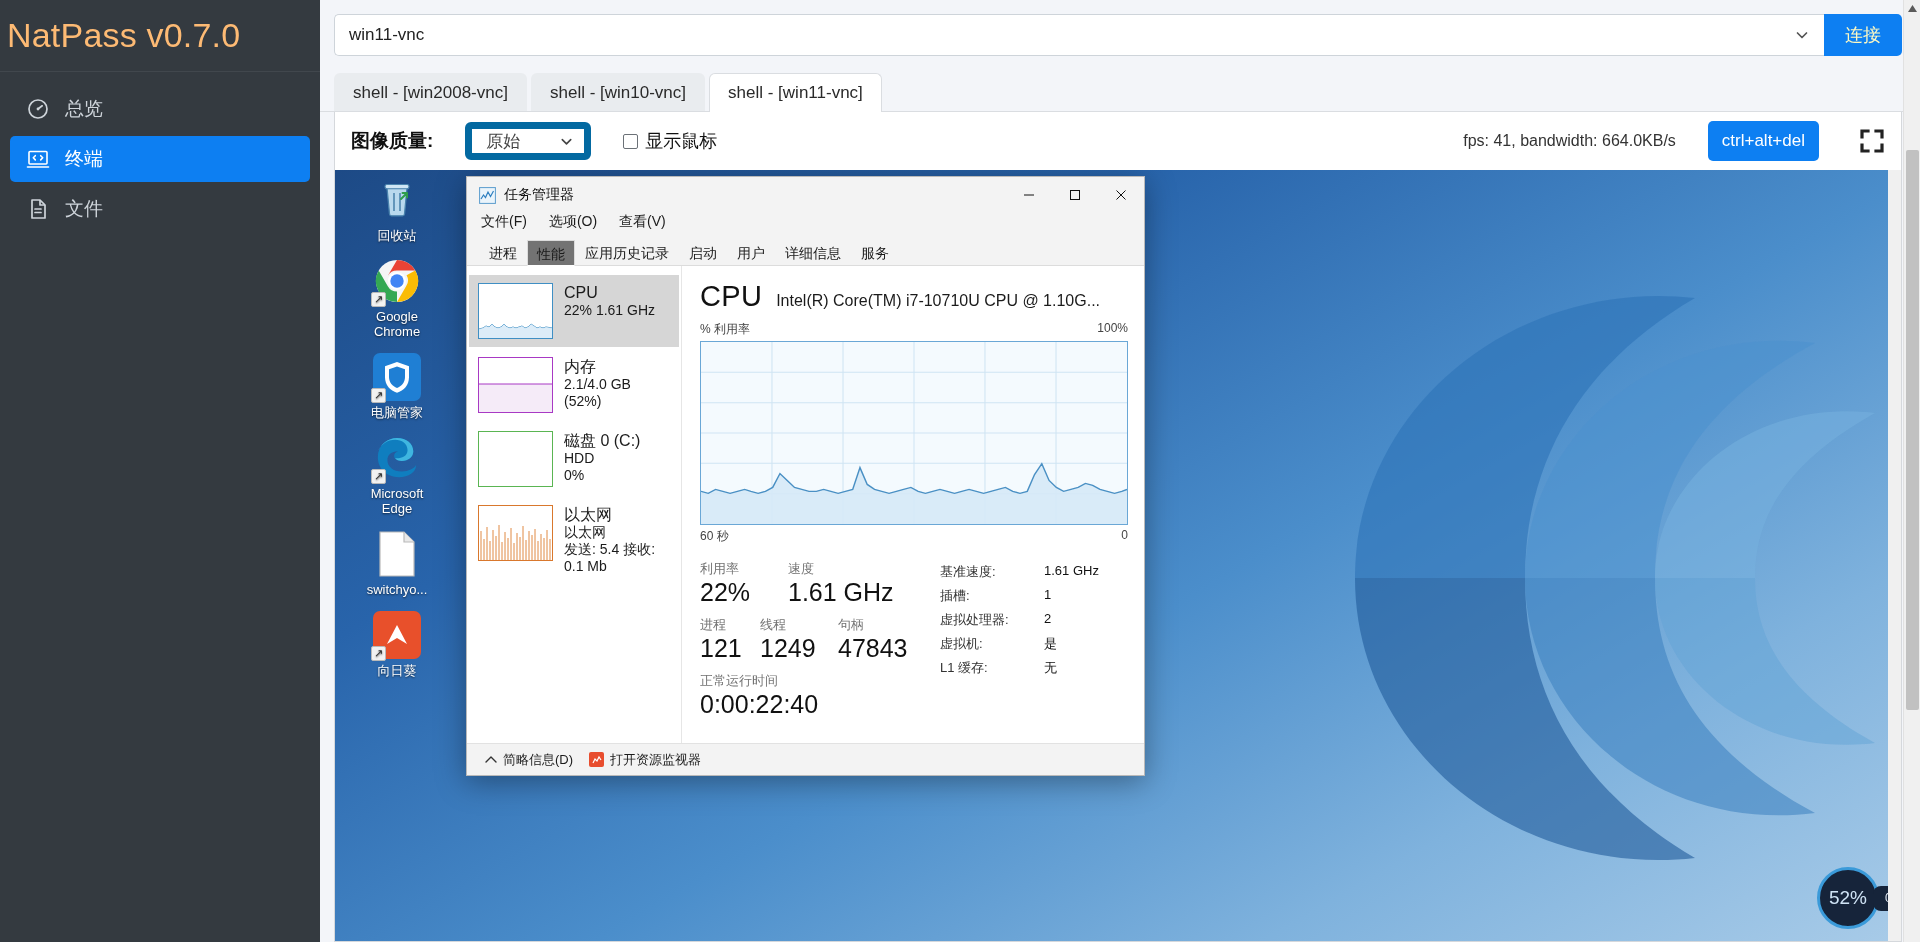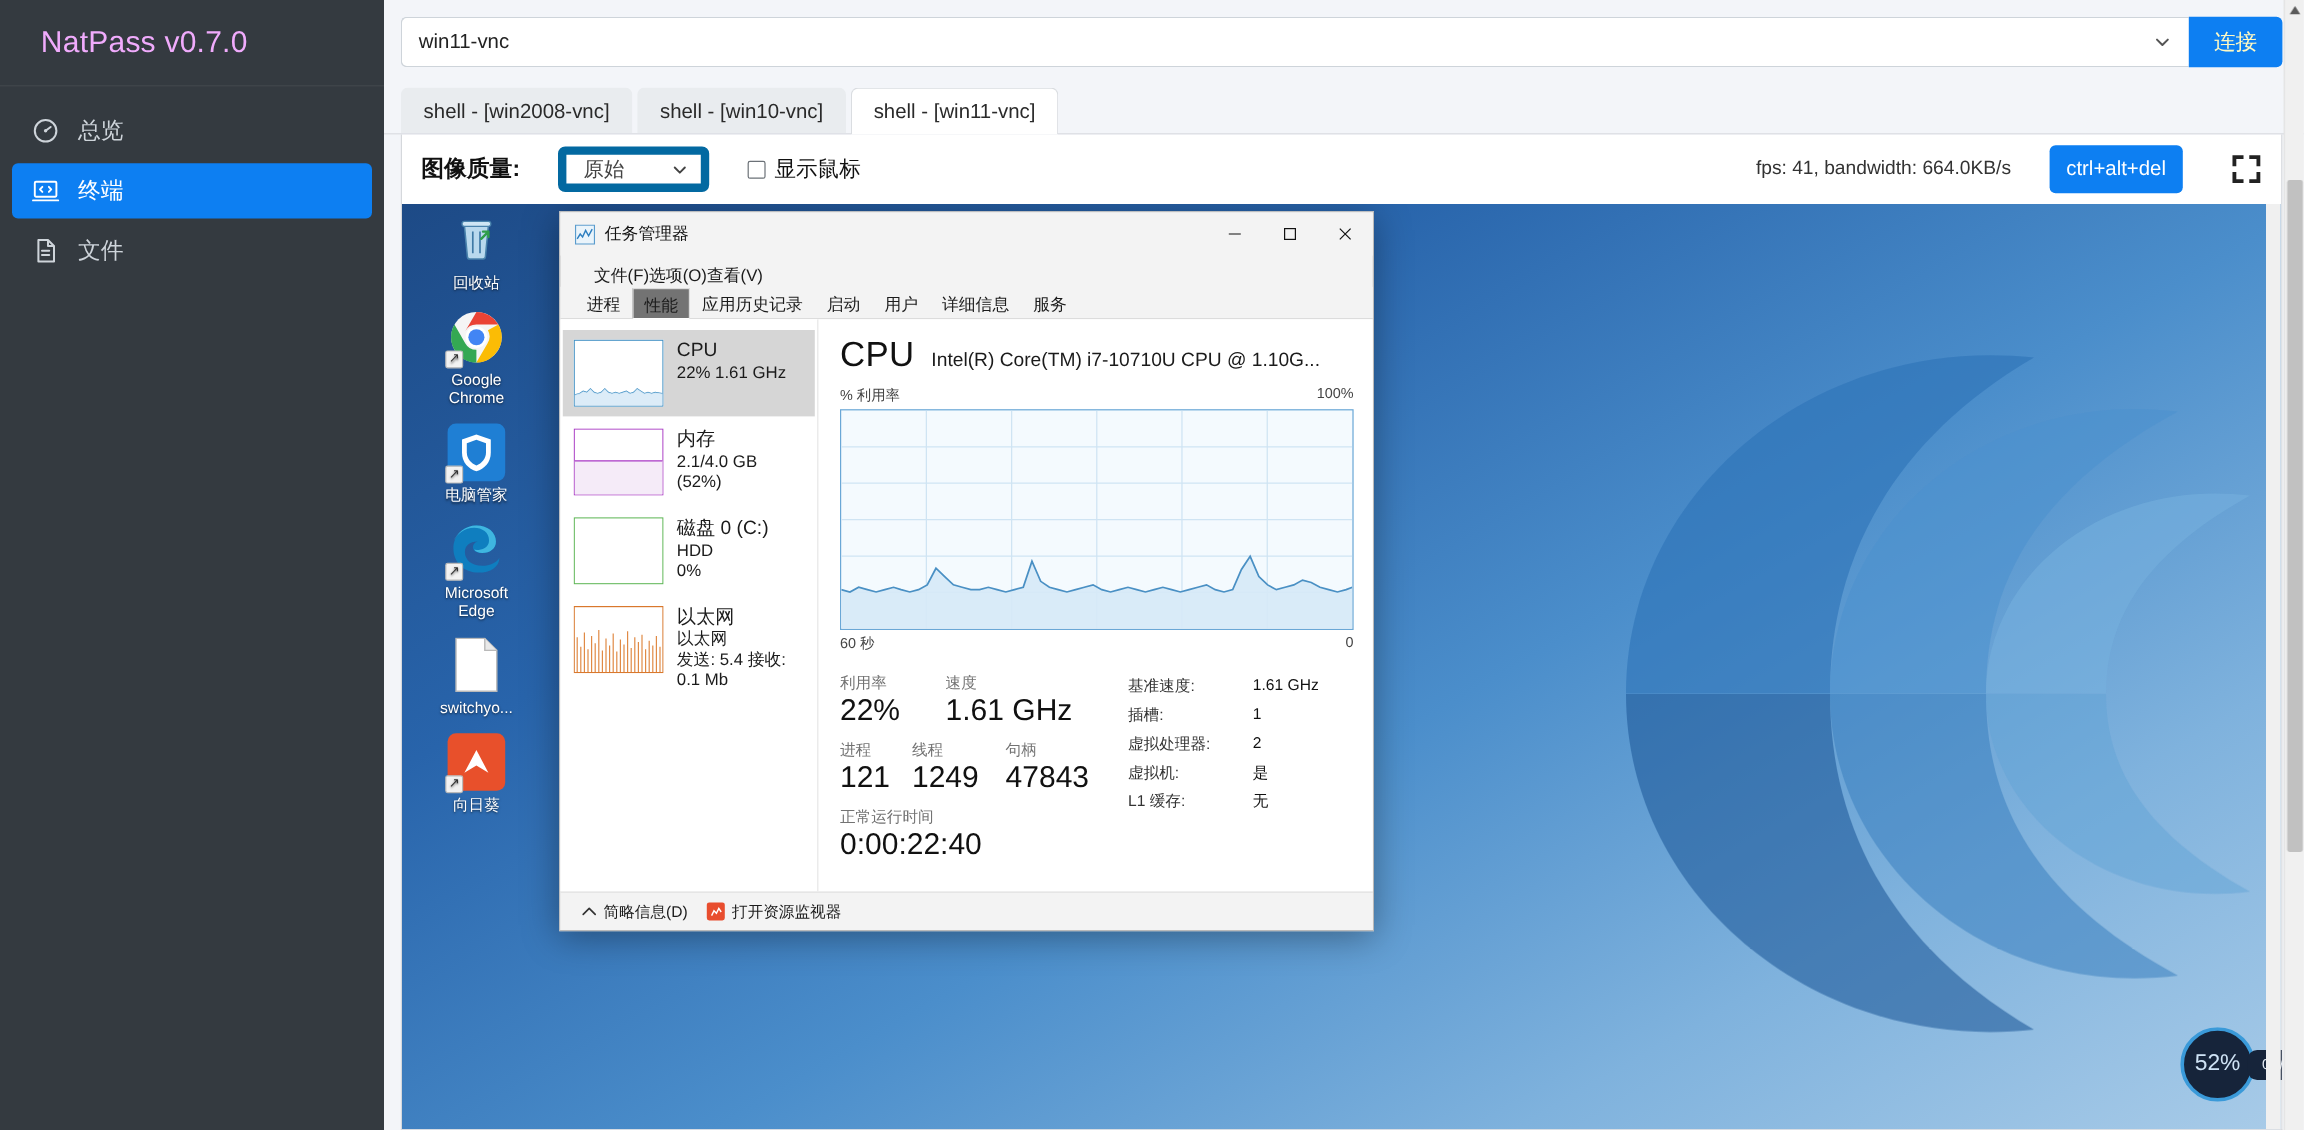--- a/index.html
+++ b/index.html
@@ -13,21 +13,21 @@
   #app { display: flex; width: 1920px; height: 942px; }
 
   
   .sidebar {
     width: 320px; min-width: 320px; height: 942px;
     background: #343a40; color: #dfe3e7;
     display: flex; flex-direction: column;
   }
   .brand {
     height: 72px; display: flex; align-items: center;
-    padding: 0 34px; font-size: 25px; color: #f0abfc;
+    padding: 0 7px; font-size: 34px; color: #fdba74;
     border-bottom: 1px solid #41474d; font-weight: 400;
     letter-spacing: .2px;
   }
   .nav { padding: 14px 10px 0 10px; }
   .nav-item {
     display: flex; align-items: center; gap: 15px;
     height: 46px; padding: 0 16px; margin-bottom: 4px;
     border-radius: 5px; font-size: 19px; color: #ced4da;
     cursor: pointer;
   }
@@ -157,22 +157,22 @@
     background: #f3f3f3; padding-left: 12px;
   }
   .tm-title .ic { width: 17px; height: 17px; margin-right: 8px; }
   .tm-title .txt { font-size: 14px; color: #111; }
   .tm-wbtns { margin-left: auto; display: flex; height: 36px; }
   .wbtn {
     width: 46px; height: 36px; display: flex; align-items: center;
     justify-content: center; cursor: pointer; color: #111; font-size: 13px;
   }
   .tm-menu {
-    height: 26px; display: flex; align-items: flex-end;
-    padding-left: 28px; font-size: 14px; color: #1b1b1b;
+    height: 26px; display: flex; align-items: flex-start;
+    gap: 22px; padding-left: 14px; font-size: 14px; color: #1b1b1b;
   }
   .tm-menu span { cursor: pointer; }
   .tm-tabs {
     display: flex; align-items: flex-end; gap: 0;
     padding-left: 12px; height: 27px;
     border-bottom: 1px solid #dcdcdc; background: #f3f3f3;
   }
   .tm-tab {
     padding: 0 9px; height: 25px; line-height: 25px;
     font-size: 14px; color: #1b1b1b; cursor: pointer;
@@ -232,21 +232,21 @@
   .tm-foot .lnk { color: #1b1b1b; cursor: pointer; display: flex; align-items: center; gap: 6px; }
   .caret-up { font-size: 12px; color: #333; }
   .res-mon-ic {
     width: 15px; height: 15px; background: #e84d2e; border-radius: 2px;
     display: inline-flex; align-items: center; justify-content: center;
     color: #fff; font-size: 10px;
   }
 
   
   .widget {
-    position: absolute; right: -20px; bottom: 23px;
+    position: absolute; right: -20px; bottom: 12px;
     display: flex; align-items: center; gap: 0;
   }
   .w-circle {
     width: 62px; height: 62px; border-radius: 50%;
     background: #16243a; color: #cfe3f5;
     display: flex; align-items: center; justify-content: center;
     font-size: 19px; border: 3px solid #3a9ad9;
   }
   .w-pill {
     background: #16243a; color: #e6eef7; border-radius: 8px;

